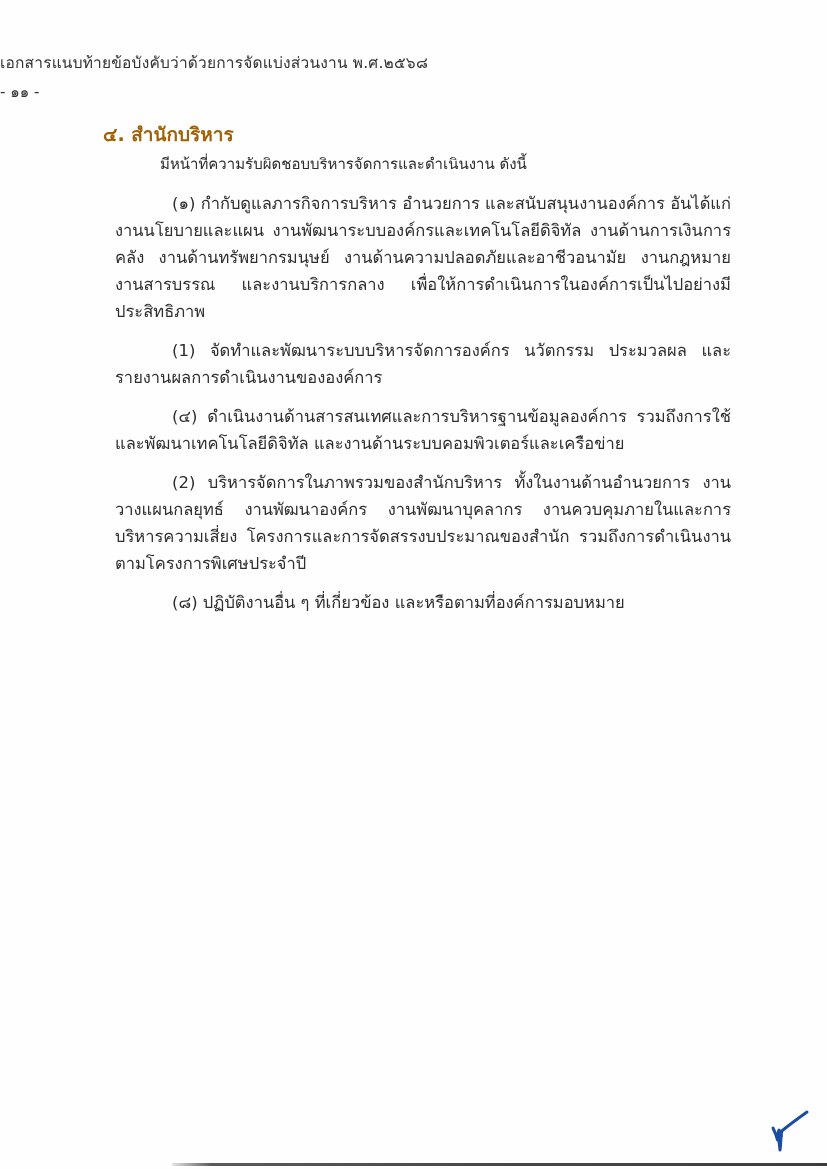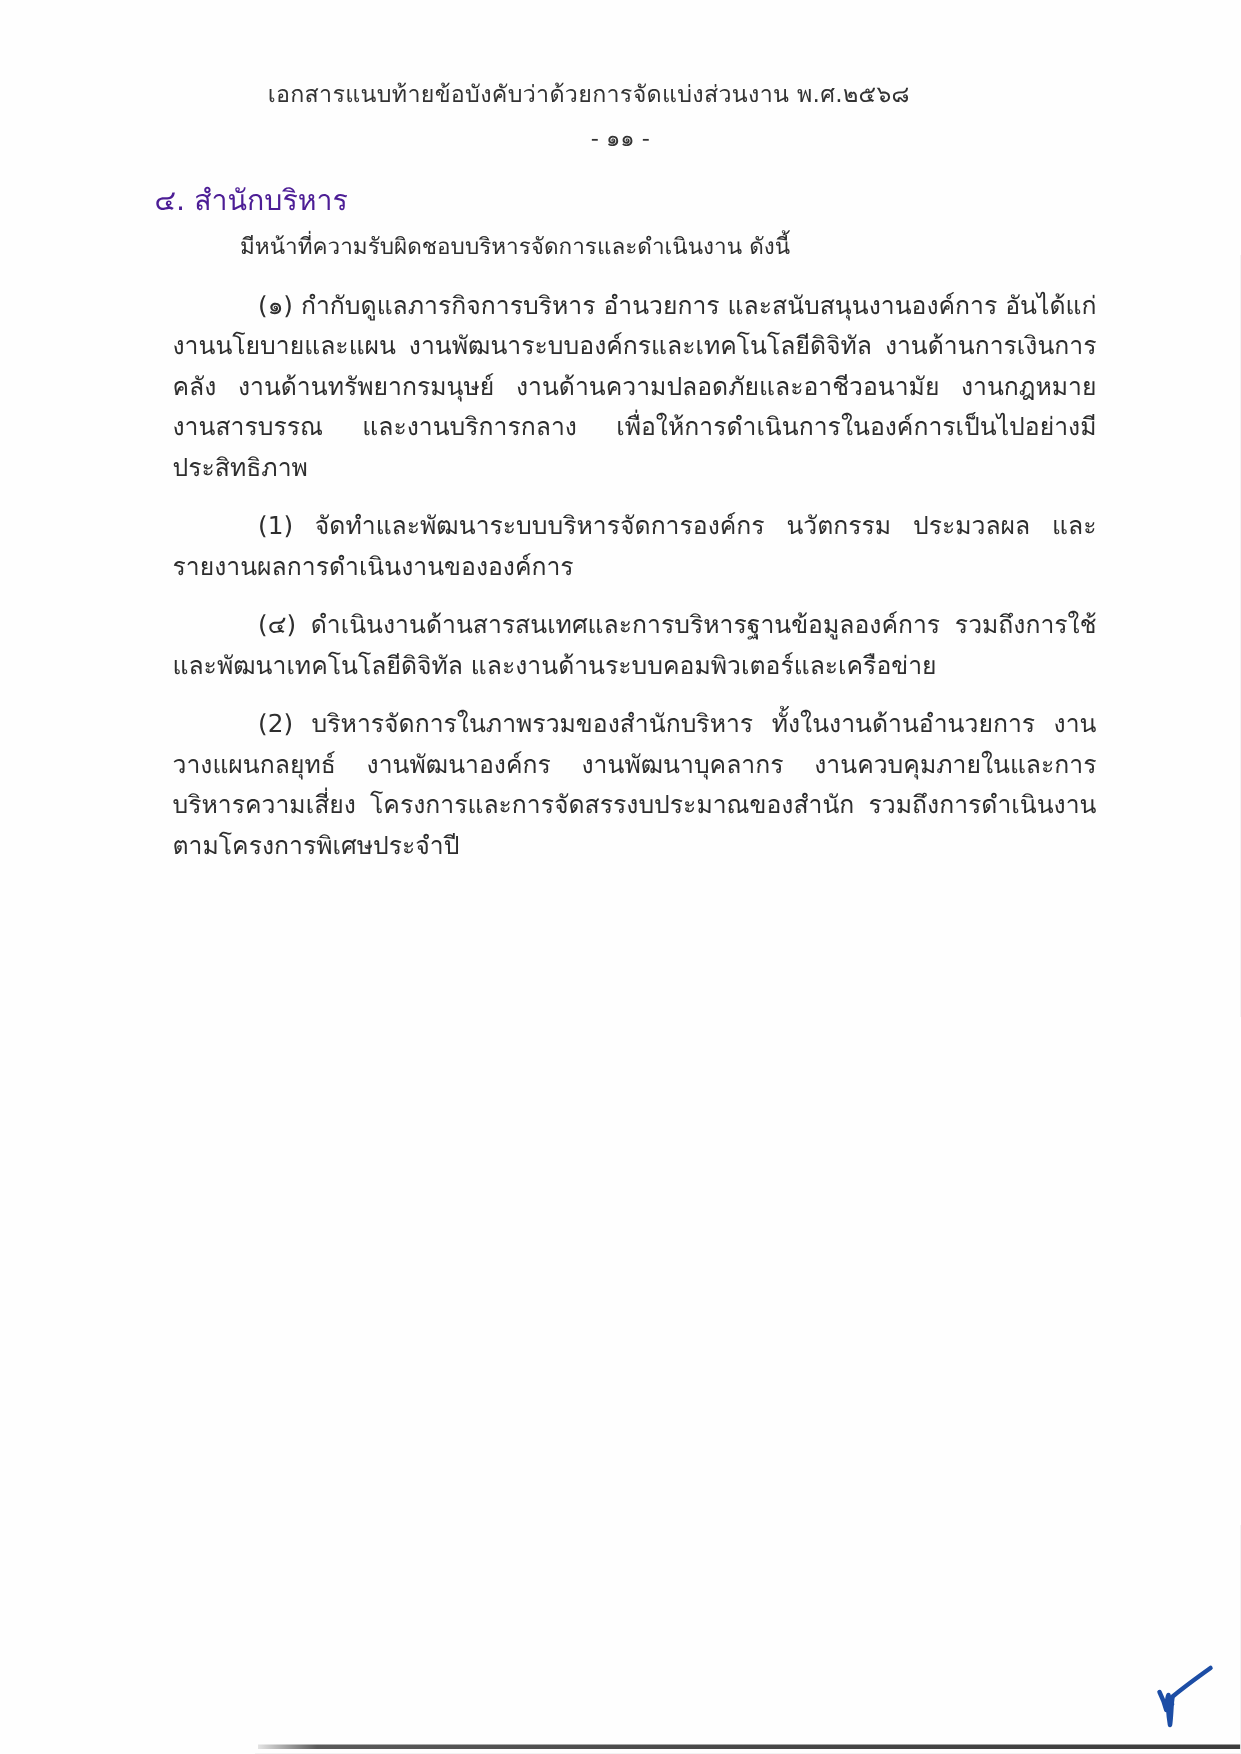--- a/index.html
+++ b/index.html
@@ -15,46 +15,45 @@
     background: #fefefe;
     overflow: hidden;
     font-family: "DejaVu Sans", "Liberation Sans", sans-serif;
     color: #2e2e2e;
   }
   .header-right {
     position: absolute;
     top: 50px;
     left: 0;
     right: 42px;
-    text-align: center;
+    text-align: left;
     font-size: 15.5px;
     letter-spacing: 0.2px;
     color: #333;
   }
   .page-number {
     position: absolute;
     top: 80px;
     left: 0;
     width: 100%;
-    text-align: center;
     font-size: 15px;
     color: #333;
   }
   .content {
     position: absolute;
     top: 120px;
     left: 103px;
     width: 640px;
   }
   .section-heading {
     font-size: 19px;
-    font-weight: normal;
+    font-weight: bold;
     margin: 0 0 3px 0;
     line-height: 28px;
-    color: #4c1d95;
+    color: #a16207;
   }
   .intro-line {
     margin: 0;
     font-size: 15px;
     line-height: 27px;
     text-indent: 57px;
     color: #2e2e2e;
   }
   .duty-paragraph {
     margin: 12px;
@@ -95,20 +94,21 @@
 
   <div class="content">
     <h1 class="section-heading">๔. สำนักบริหาร</h1>
 
     <p class="intro-line">มีหน้าที่ความรับผิดชอบบริหารจัดการและดำเนินงาน ดังนี้</p>
 
     <p class="duty-paragraph">(๑) กำกับดูแลภารกิจการบริหาร อำนวยการ และสนับสนุนงานองค์การ อันได้แก่ งานนโยบายและแผน งานพัฒนาระบบองค์กรและเทคโนโลยีดิจิทัล งานด้านการเงินการคลัง งานด้านทรัพยากรมนุษย์ งานด้านความปลอดภัยและอาชีวอนามัย งานกฎหมาย งานสารบรรณ และงานบริการกลาง เพื่อให้การดำเนินการในองค์การเป็นไปอย่างมีประสิทธิภาพ</p>
     <p class="duty-paragraph">(1) จัดทำและพัฒนาระบบบริหารจัดการองค์กร นวัตกรรม ประมวลผล และรายงานผลการดำเนินงานขององค์การ</p>
     <p class="duty-paragraph">(๔) ดำเนินงานด้านสารสนเทศและการบริหารฐานข้อมูลองค์การ รวมถึงการใช้และพัฒนาเทคโนโลยีดิจิทัล และงานด้านระบบคอมพิวเตอร์และเครือข่าย</p>
     <p class="duty-paragraph">(2) บริหารจัดการในภาพรวมของสำนักบริหาร ทั้งในงานด้านอำนวยการ งานวางแผนกลยุทธ์ งานพัฒนาองค์กร งานพัฒนาบุคลากร งานควบคุมภายในและการบริหารความเสี่ยง โครงการและการจัดสรรงบประมาณของสำนัก รวมถึงการดำเนินงานตามโครงการพิเศษประจำปี</p>
+    <p class="duty-paragraph">(๘) ปฏิบัติงานอื่น ๆ ที่เกี่ยวข้อง และหรือตามที่องค์การมอบหมาย</p>
   </div>
 
   <svg class="signature-mark" viewBox="0 0 50 48" xmlns="http://www.w3.org/2000/svg">
     <path d="M13 22 C15 26, 16.5 30, 17.5 34 C18.2 30, 17.8 26, 19 24 C18.5 30, 19 38, 20 44 C21 37, 20.8 29, 21.8 25 C29 19, 40 11, 47 6" fill="none" stroke="#1c4da5" stroke-width="3" stroke-linecap="round" stroke-linejoin="round"></path>
     <path d="M17.5 34 C18.5 33, 20 31.5, 21.8 30" fill="none" stroke="#1c4da5" stroke-width="2.2" stroke-linecap="round"></path>
   </svg>
 
   <div class="scan-artifact-line"></div>
 
 </div>

